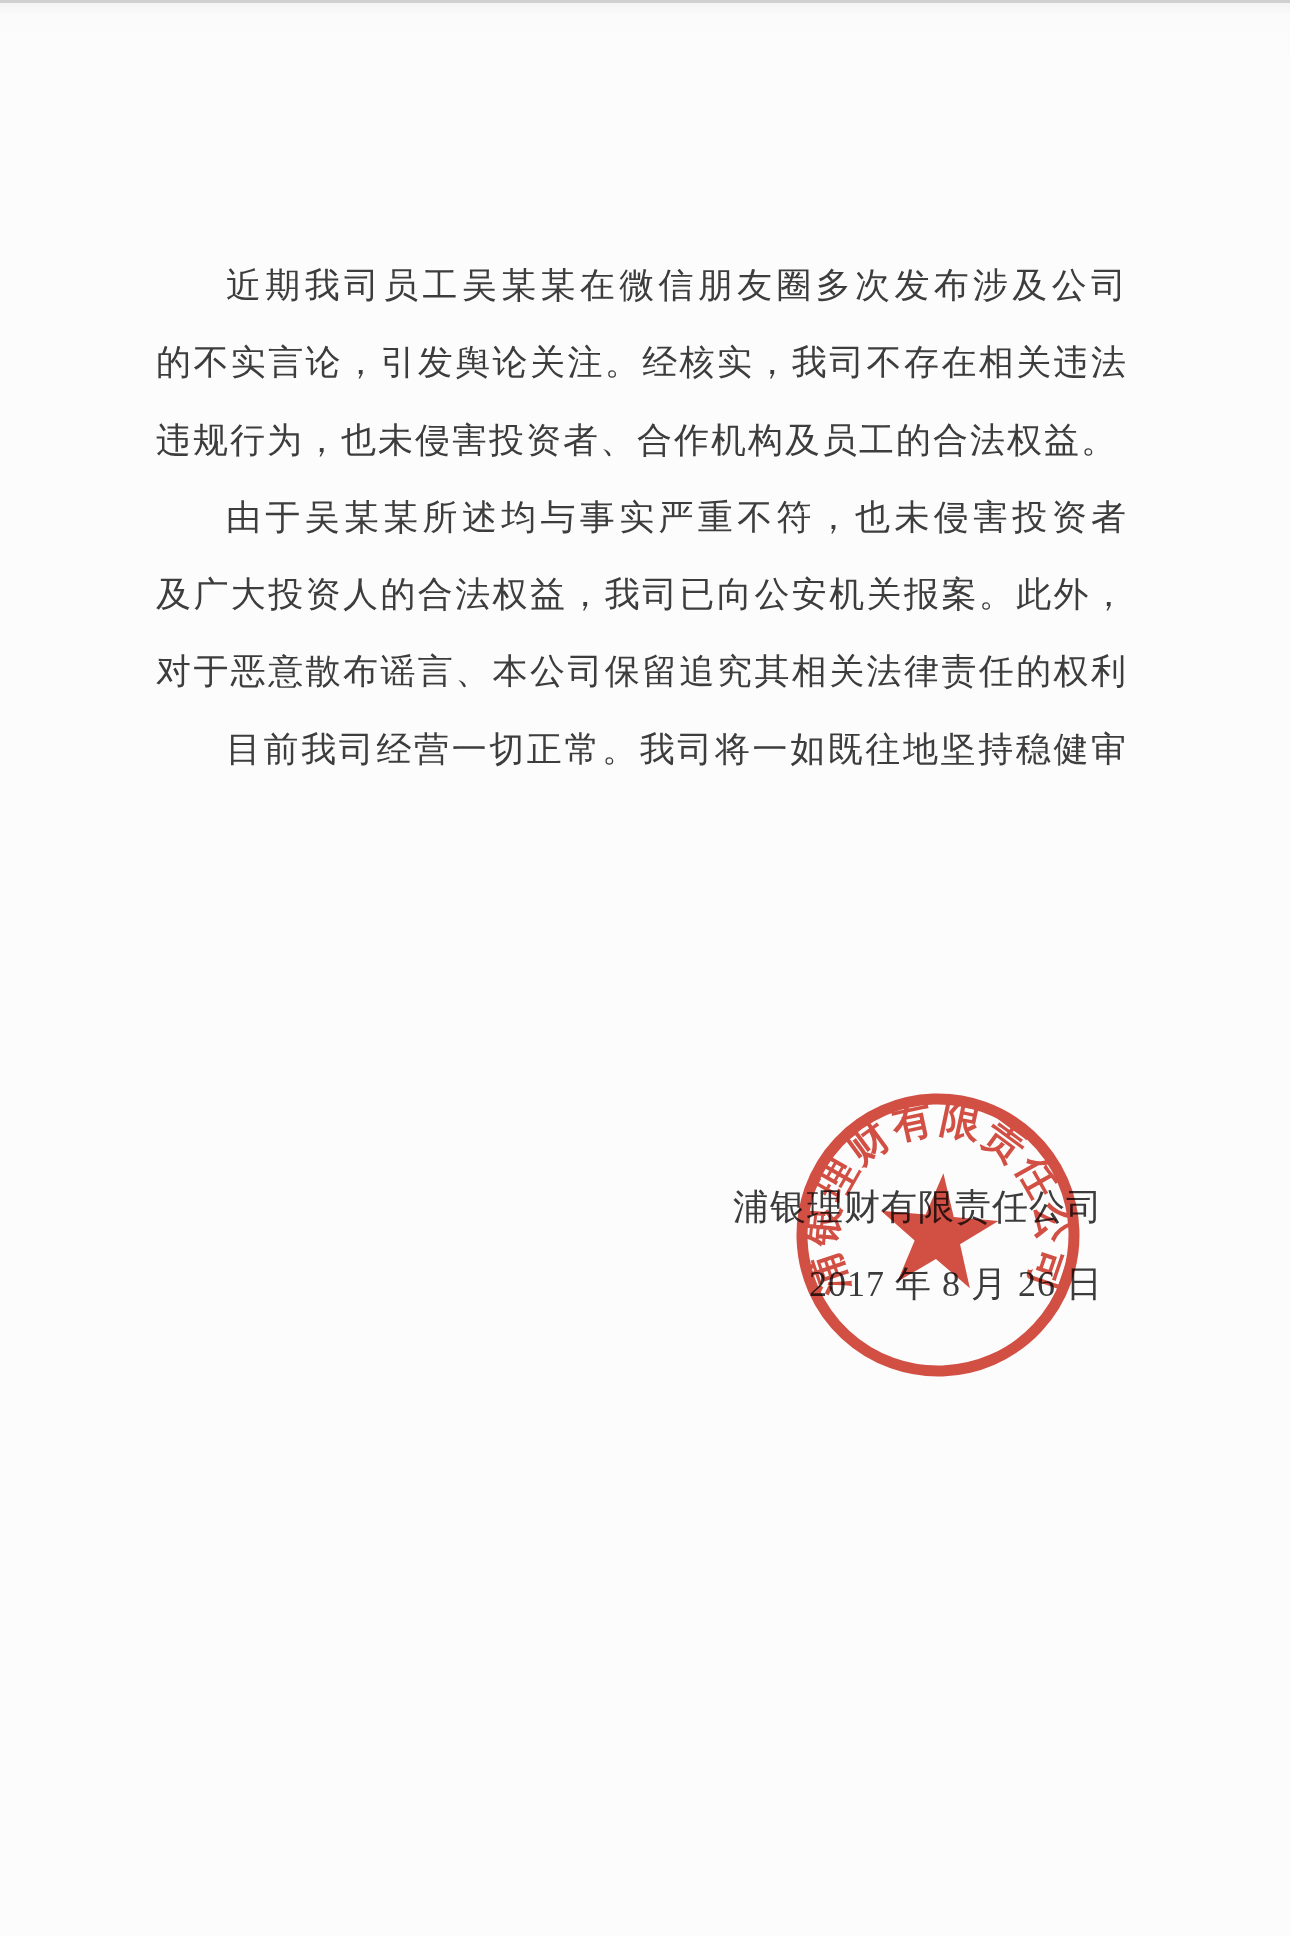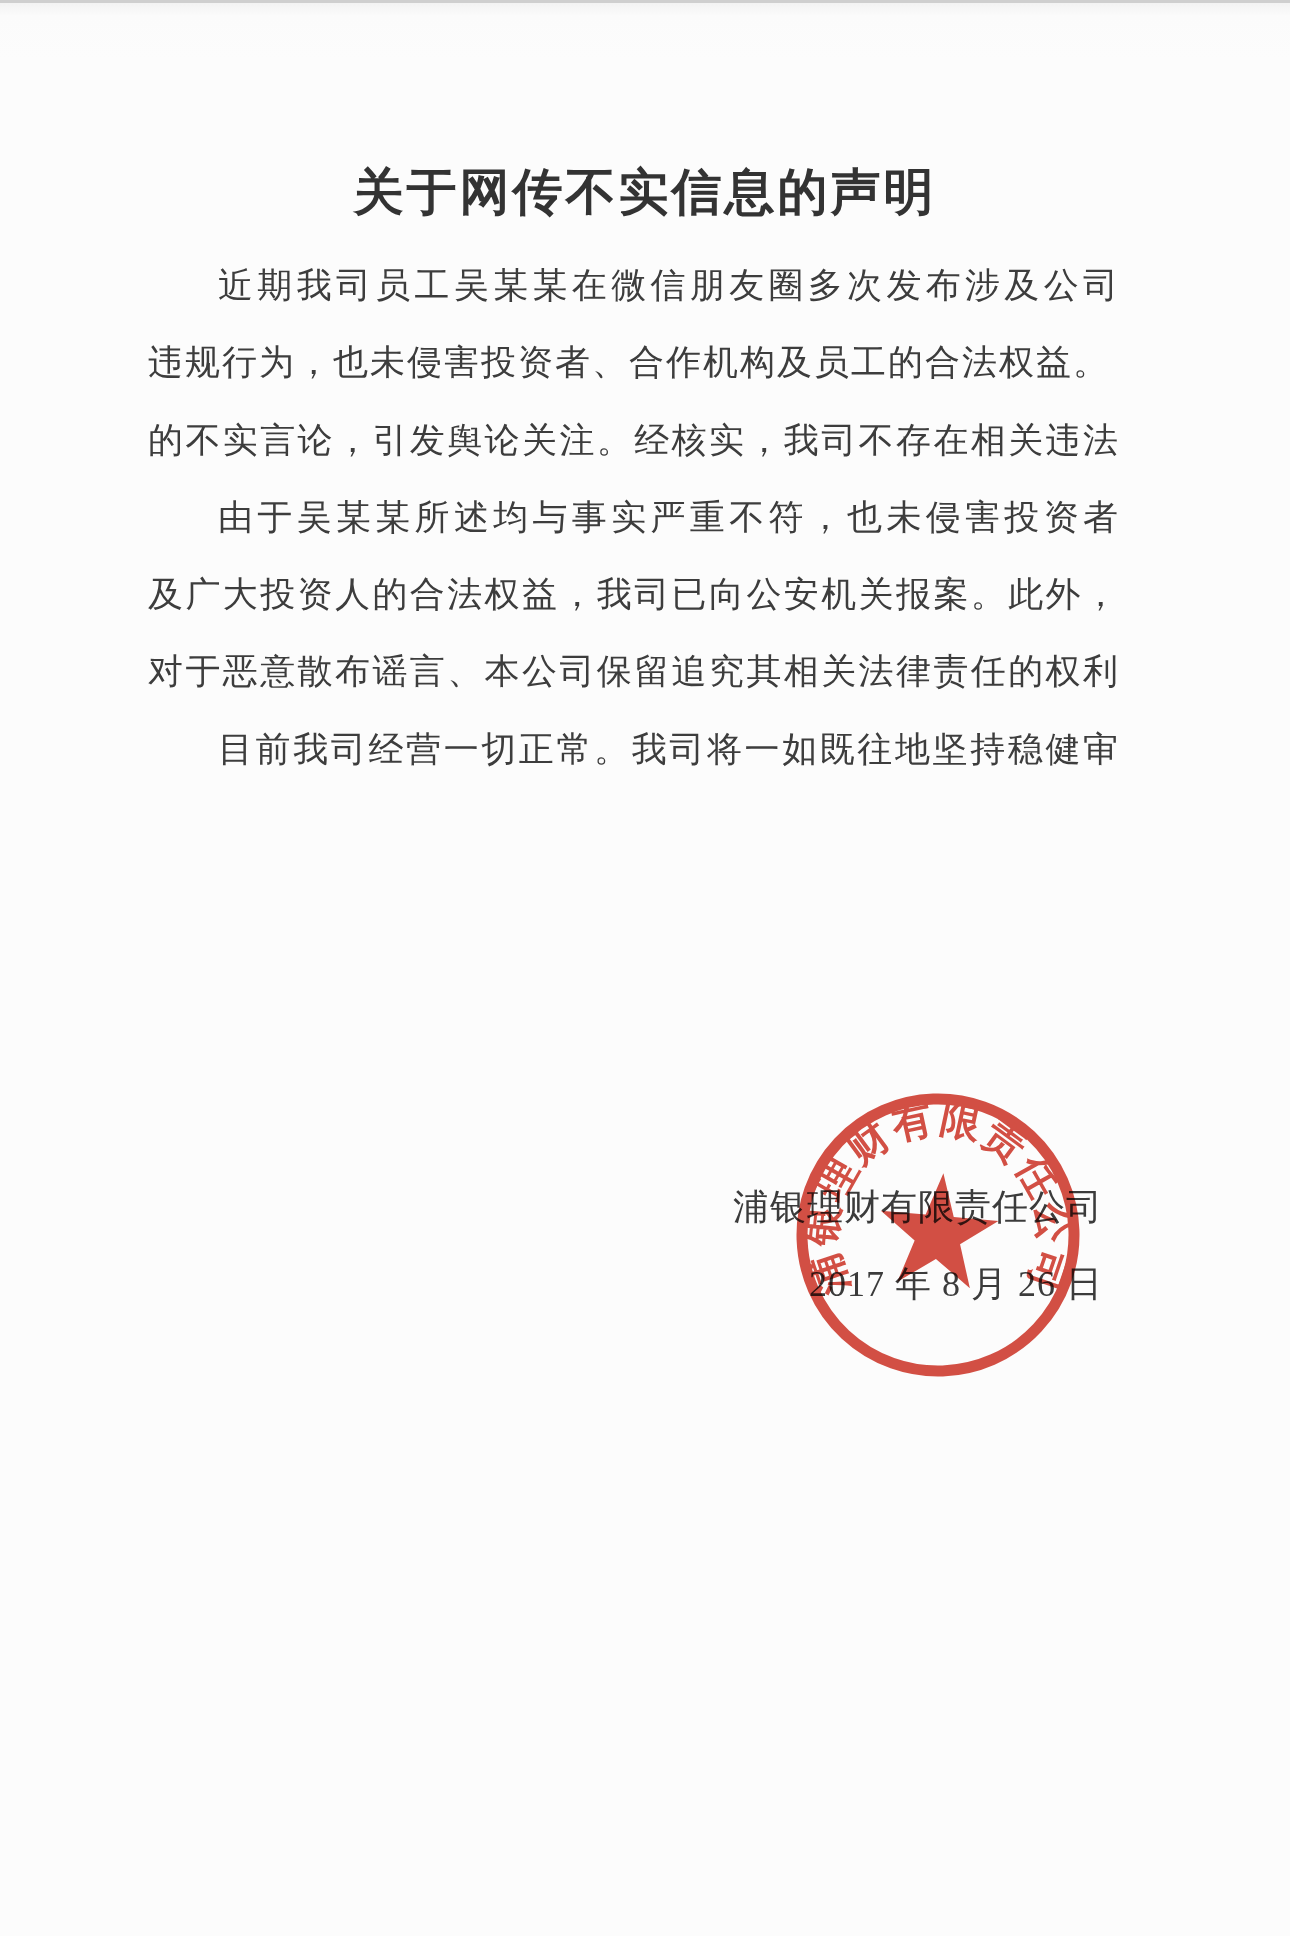--- a/index.html
+++ b/index.html
@@ -29,21 +29,21 @@
     text-align: center;
     font-size: 50px;
     line-height: 64px;
     font-weight: bold;
     letter-spacing: 3px;
     color: #333333;
   }
   .doc-body {
     position: absolute;
     top: 247px;
-    left: 148px;
+    left: 156px;
     width: 972px;
     color: #3d3d3d;
   }
   .line {
     height: 77.3px;
     line-height: 77.3px;
     font-size: 35px;
     letter-spacing: 2px;
     text-align: justify;
     text-align-last: justify;
@@ -76,26 +76,25 @@
     opacity: 0.88;
   }
   .seal svg { display: block; width: 100%; height: 100%; }
 </style>
 </head>
 <body>
 
 <div class="page">
   <div class="top-edge"></div>
 
-  <h1 class="doc-title">关于网传不实信息的声明</h1>
 
   <div class="doc-body">
     <div class="line indent">近期我司员工吴某某在微信朋友圈多次发布涉及公司</div>
+    <div class="line">的不实言论，引发舆论关注。经核实，我司不存在相关违法</div>
     <div class="line last">违规行为，也未侵害投资者、合作机构及员工的合法权益。</div>
-    <div class="line">的不实言论，引发舆论关注。经核实，我司不存在相关违法</div>
     <div class="line indent">由于吴某某所述均与事实严重不符，也未侵害投资者</div>
     <div class="line">及广大投资人的合法权益，我司已向公安机关报案。此外，</div>
     <div class="line">对于恶意散布谣言、本公司保留追究其相关法律责任的权利</div>
     <div class="line indent">目前我司经营一切正常。我司将一如既往地坚持稳健审</div>
   </div>
 
   <div class="signature">
     <div class="sig-line">浦银理财有限责任公司</div>
     <div class="sig-line">2017 年 8 月 26 日</div>
   </div>

